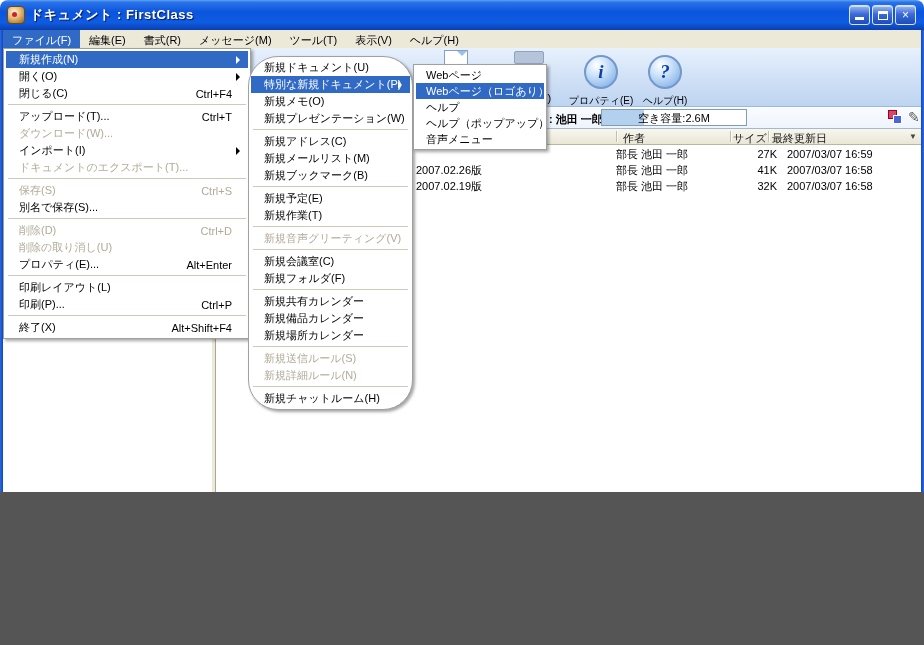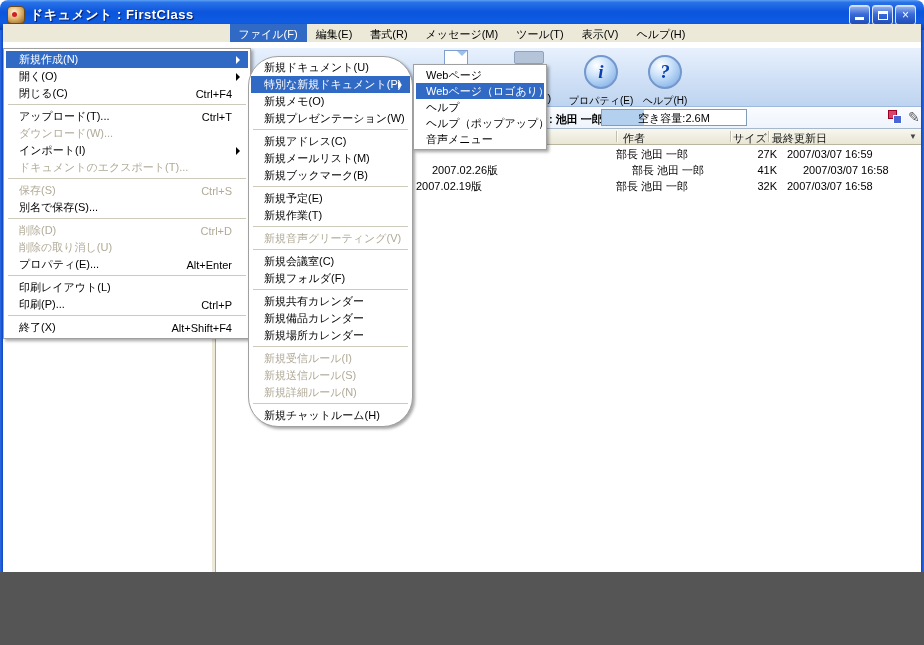--- a/index.html
+++ b/index.html
@@ -1,18 +1,18 @@
 <!DOCTYPE html>
 <html><head>
 <meta charset="utf-8">
 <style>
   * { margin:0; padding:0; box-sizing:border-box; }
   html,body { background:#555; }
   .win {
-    position:relative; width:924px; height:572px; overflow:hidden;
+    position:relative; width:924px; height:492px; overflow:hidden;
     font-family:"Liberation Sans", sans-serif; background:#fff;
     -webkit-font-smoothing:antialiased;
   }
   
   .titlebar {
     position:absolute; left:0; top:0; width:924px; height:30px;
     background:linear-gradient(180deg,#5ca1f2 0%,#2a72e8 8%,#0b55dd 40%,#0f5ce2 75%,#0a3fae 100%);
     border-radius:8px 8px 0 0; color:#fff;
   }
   .app-icon { position:absolute; left:7px; top:6px; width:18px; height:18px; border-radius:4px;
@@ -23,22 +23,22 @@
   .tb-btn { position:absolute; top:5px; width:21px; height:20px; border-radius:3px;
     border:1px solid #dce6f8; color:#fff; font-size:12px; line-height:18px; text-align:center;
     background:linear-gradient(180deg,#9db9f0,#3a6bd8 45%,#1e4cb8); box-shadow:inset 0 1px 0 rgba(255,255,255,.5); }
   .tb-min { left:849px; } .tb-max { left:872px; } .tb-close { left:895px; }
   .minbar { position:absolute; left:5px; bottom:4px; width:9px; height:3px; background:#fff; }
   .maxbox { position:absolute; left:5px; top:5px; width:10px; height:9px; border:1px solid #fff; border-top:3px solid #fff; }
   .b-left  { position:absolute; left:0; top:30px; width:3px; height:611px; background:linear-gradient(90deg,#2b6be6,#0f46bd); }
   .b-right { position:absolute; left:921px; top:30px; width:3px; height:611px; background:linear-gradient(270deg,#2b6be6,#0f46bd); }
   .b-bottom{ position:absolute; left:0; top:641px; width:924px; height:4px; background:#0f46bd; }
   
-  .menubar { position:absolute; left:3px; top:24px; width:918px; height:18px; background:#ece9d8;
-    display:flex; font-size:11px; color:#000;justify-content:center; }
+  .menubar { position:absolute; left:3px; top:30px; width:918px; height:18px; background:#ece9d8;
+    display:flex; font-size:11px; color:#000; }
   .mb-item { padding:3px 9px 0 9px; height:18px; }
   .mb-item.sel { background:#316ac5; color:#fff; }
   
   .toolbar { position:absolute; left:3px; top:48px; width:918px; height:59px;
     background:linear-gradient(180deg,#e8f1fd 0%,#cfe0f6 55%,#bed4f0 100%); border-bottom:1px solid #9db9dd; }
   .frag-doc { position:absolute; left:441px; top:2px; width:24px; height:15px; background:#fff; border:1px solid #7f9fd0; }
   .frag-doc::after { content:""; position:absolute; right:0; top:0; width:0; height:0; border:5px solid transparent; border-top-color:#9cc0ea; }
   .frag-gray { position:absolute; left:511px; top:3px; width:30px; height:13px; background:#b6c4da; border:1px solid #8fa3c0; border-radius:2px; }
   .frag-label { position:absolute; left:533px; top:44px; font-size:11px; color:#000; }
   .round-btn { position:absolute; top:7px; width:34px; height:34px; border-radius:50%;
@@ -69,21 +69,21 @@
   .hsep1 { left:613px; } .hsep2 { left:727px; } .hsep3 { left:765px; }
   .sort-btn { position:absolute; left:906px; top:3px; font-size:8px; color:#444; }
   
   .content { position:absolute; left:3px; top:145px; width:918px; height:472px; background:#fff; }
   .pane-divider { position:absolute; left:212px; top:145px; width:4px; height:472px;
     background:#ece9d8; border-right:1px solid #a9a69a; }
   .pane-divider::after { content:""; position:absolute; left:0; bottom:8px; width:2px; height:7px; background:#8b8878; }
   .row-cell { position:absolute; font-size:11px; color:#000; height:15px; line-height:15px; white-space:nowrap; }
   .c-name { left:416px; width:195px; } .c-author { left:616px; width:108px; }
   .c-size { left:722px; width:55px; text-align:right; } .c-date { left:787px; width:140px; }
-  .r0 { top:147px; } .r1 { top:163px;padding-left:16px; } .r2 { top:179px; }
+  .r0 { top:147px; } .r1 { top:163px; } .r2 { top:179px; }
   
   .statusbar { position:absolute; left:3px; top:617px; width:918px; height:24px; background:#ece9d8;
     border-top:1px solid #a5a294; box-shadow:inset 0 1px 0 #fdfdfa; }
   .st-sep { position:absolute; left:127px; top:2px; width:1px; height:19px; background:#9f9c8d; box-shadow:1px 0 0 #fff; }
   .st-icon { position:absolute; top:4px; width:19px; height:15px; background:#fff; border:1px solid #777; }
   .st-icon .hd { position:absolute; left:0; top:0; width:100%; height:4px; background:#3b6ed0; }
   .st-left { left:6px; } .st-right { left:884px; }
   .st-left .tri { position:absolute; left:5px; top:5px; width:0; height:0; border:4px solid transparent; border-right-color:#000; }
   .st-right .yl { position:absolute; right:1px; bottom:1px; width:9px; height:7px; background:#f6d44c; border:1px solid #a88a2a; }
   
@@ -307,23 +307,20 @@
         <span class="lbl">新規共有カレンダー</span>
       </div>
     <div class="mi">
         <span class="lbl">新規備品カレンダー</span>
       </div>
     <div class="mi">
         <span class="lbl">新規場所カレンダー</span>
       </div>
     <div class="msep"></div>
     <div class="mi dis">
-        <span class="lbl">新規受信ルール(I)</span>
-      </div>
-    <div class="mi dis">
         <span class="lbl">新規送信ルール(S)</span>
       </div>
     <div class="mi dis">
         <span class="lbl">新規詳細ルール(N)</span>
       </div>
     <div class="msep"></div>
     <div class="mi">
         <span class="lbl">新規チャットルーム(H)</span>
       </div>
   </div>

